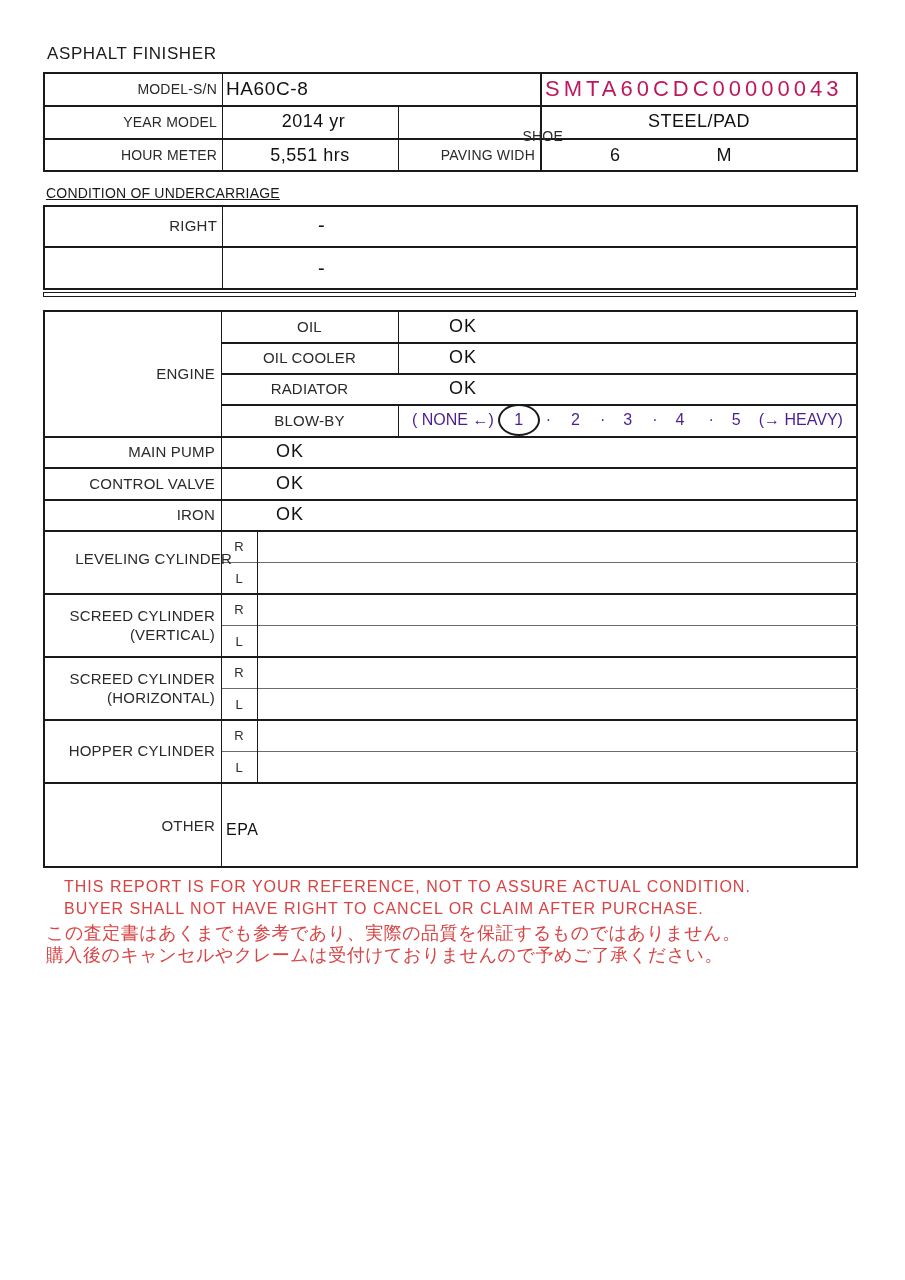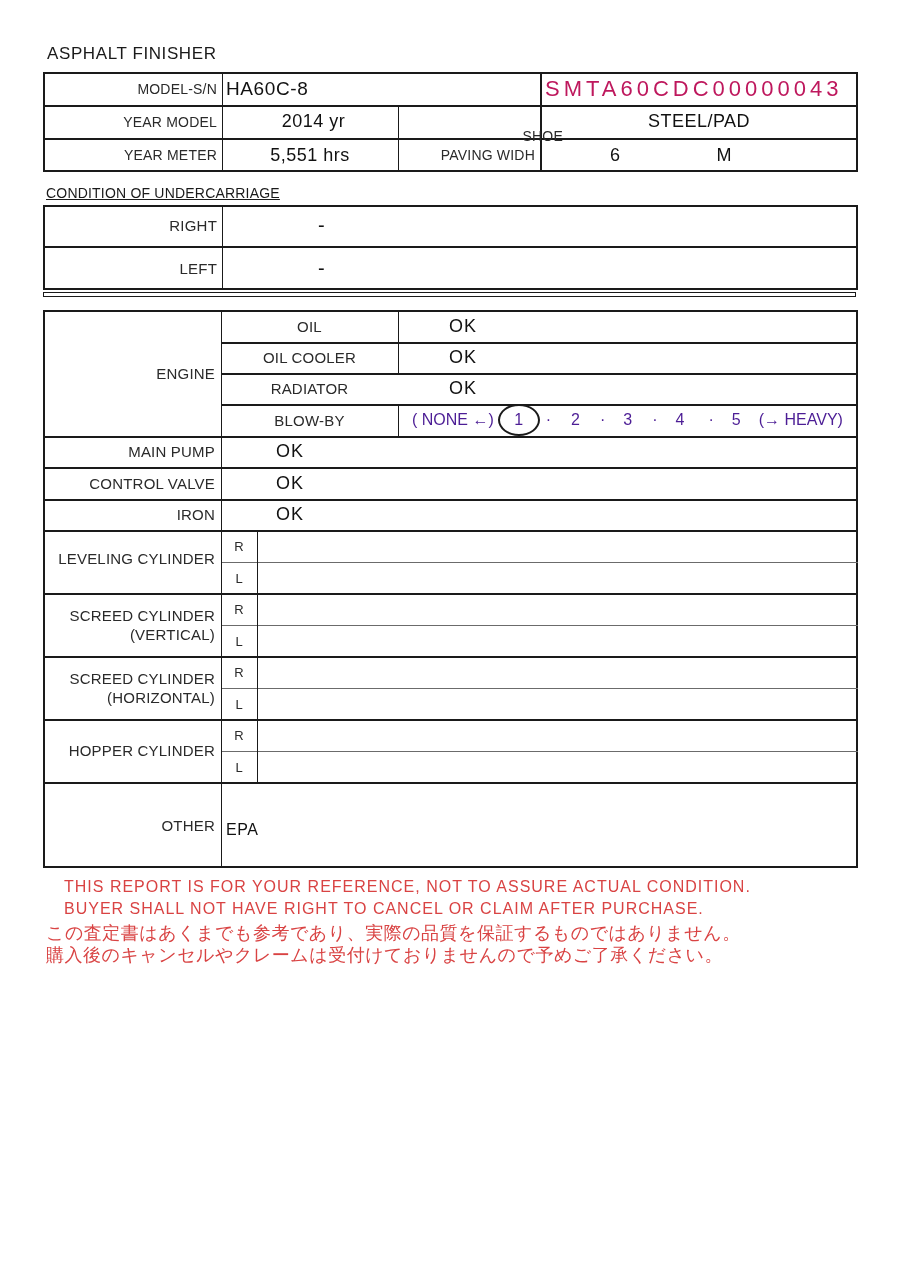--- a/index.html
+++ b/index.html
@@ -50,36 +50,35 @@
 
   <div class="cell right lab" style="left:43px;top:72px;width:174px;height:33px;">MODEL-S/N</div>
   <div class="cell big" style="left:226px;top:72px;width:310px;height:33px;">HA60C-8</div>
   <div class="cell serial" style="left:545px;top:72px;width:312px;height:33px;">SMTA60CDC00000043</div>
 
   <div class="cell right lab" style="left:43px;top:105px;width:174px;height:33px;">YEAR MODEL</div>
   <div class="cell center val" style="left:222px;top:105px;width:176px;height:33px;padding-left:7px;">2014 yr</div>
   <div class="cell right lab" style="left:398px;top:119px;width:137px;height:33px;margin-left:28px;">SHOE</div>
   <div class="cell center val" style="left:540px;top:105px;width:318px;height:33px;">STEEL/PAD</div>
 
-  <div class="cell right lab" style="left:43px;top:138px;width:174px;height:34px;">YEAR METER</div>
+  <div class="cell right lab" style="left:43px;top:138px;width:174px;height:34px;">HOUR METER</div>
   <div class="cell center val" style="left:222px;top:138px;width:176px;height:34px;">5,551 hrs</div>
   <div class="cell right lab" style="left:398px;top:138px;width:137px;height:34px;">PAVING WIDH</div>
   <div class="cell val" style="left:540px;top:138px;width:318px;height:34px;padding-left:70px;gap:96px;">
     <span>6</span>
     <span>M</span>
   </div>
 
   <div class="heading" style="left:46px;top:185px;">CONDITION OF UNDERCARRIAGE</div>
   <div class="frame" style="left:43px;top:205px;width:815px;height:85px;"></div>
   <div class="hl" style="left:43px;top:246px;width:815px;"></div>
   <div class="vl" style="left:222px;top:205px;height:85px;"></div>
 
   <div class="cell right lab15" style="left:43px;top:205px;width:174px;height:41px;">RIGHT</div>
   <div class="cell dash" style="left:318px;top:205px;width:40px;height:41px;">-</div>
-  <div class="cell right lab15" style="left:43px;top:247px;width:174px;height:43px;">LEFT</div>
   <div class="cell dash" style="left:318px;top:247px;width:40px;height:43px;">-</div>
   <div class="band" style="left:43px;top:292px;width:813px;height:5px;"></div>
 
   <div class="frame" style="left:43px;top:310px;width:815px;height:558px;"></div>
 
   <div class="hl" style="left:43px;top:436px;width:815px;"></div>
   <div class="hl" style="left:43px;top:467px;width:815px;"></div>
   <div class="hl" style="left:43px;top:499px;width:815px;"></div>
   <div class="hl" style="left:43px;top:530px;width:815px;"></div>
   <div class="hl" style="left:43px;top:593px;width:815px;"></div>
@@ -126,21 +125,21 @@
     <span style="margin-left:18px;">(→ HEAVY)</span>
   </div>
 
   <div class="cell right lab15" style="left:43px;top:436px;width:172px;height:31px;">MAIN PUMP</div>
   <div class="cell ok" style="left:222px;top:436px;width:632px;height:31px;padding-left:54px;">OK</div>
   <div class="cell right lab15" style="left:43px;top:467px;width:172px;height:32px;">CONTROL VALVE</div>
   <div class="cell ok" style="left:222px;top:467px;width:632px;height:32px;padding-left:54px;">OK</div>
   <div class="cell right lab15" style="left:43px;top:499px;width:172px;height:31px;">IRON</div>
   <div class="cell ok" style="left:222px;top:499px;width:632px;height:31px;padding-left:54px;">OK</div>
 
-  <div class="cell right lab15" style="left:43px;top:530px;width:172px;height:56px;">LEVELING CYLINDER</div>
+  <div class="cell right lab15" style="left:60px;top:530px;width:172px;height:56px;">LEVELING CYLINDER</div>
   <div class="cell center rl" style="left:221px;top:531px;width:36px;height:31px;">R</div>
   <div class="cell center rl" style="left:221px;top:563px;width:36px;height:30px;">L</div>
 
   <div class="cell twoline lab15" style="left:43px;top:593px;width:172px;height:63px;">
     <span>SCREED CYLINDER</span>
     <span>(VERTICAL)</span>
   </div>
   <div class="cell center rl" style="left:221px;top:594px;width:36px;height:31px;">R</div>
   <div class="cell center rl" style="left:221px;top:626px;width:36px;height:30px;">L</div>
 

